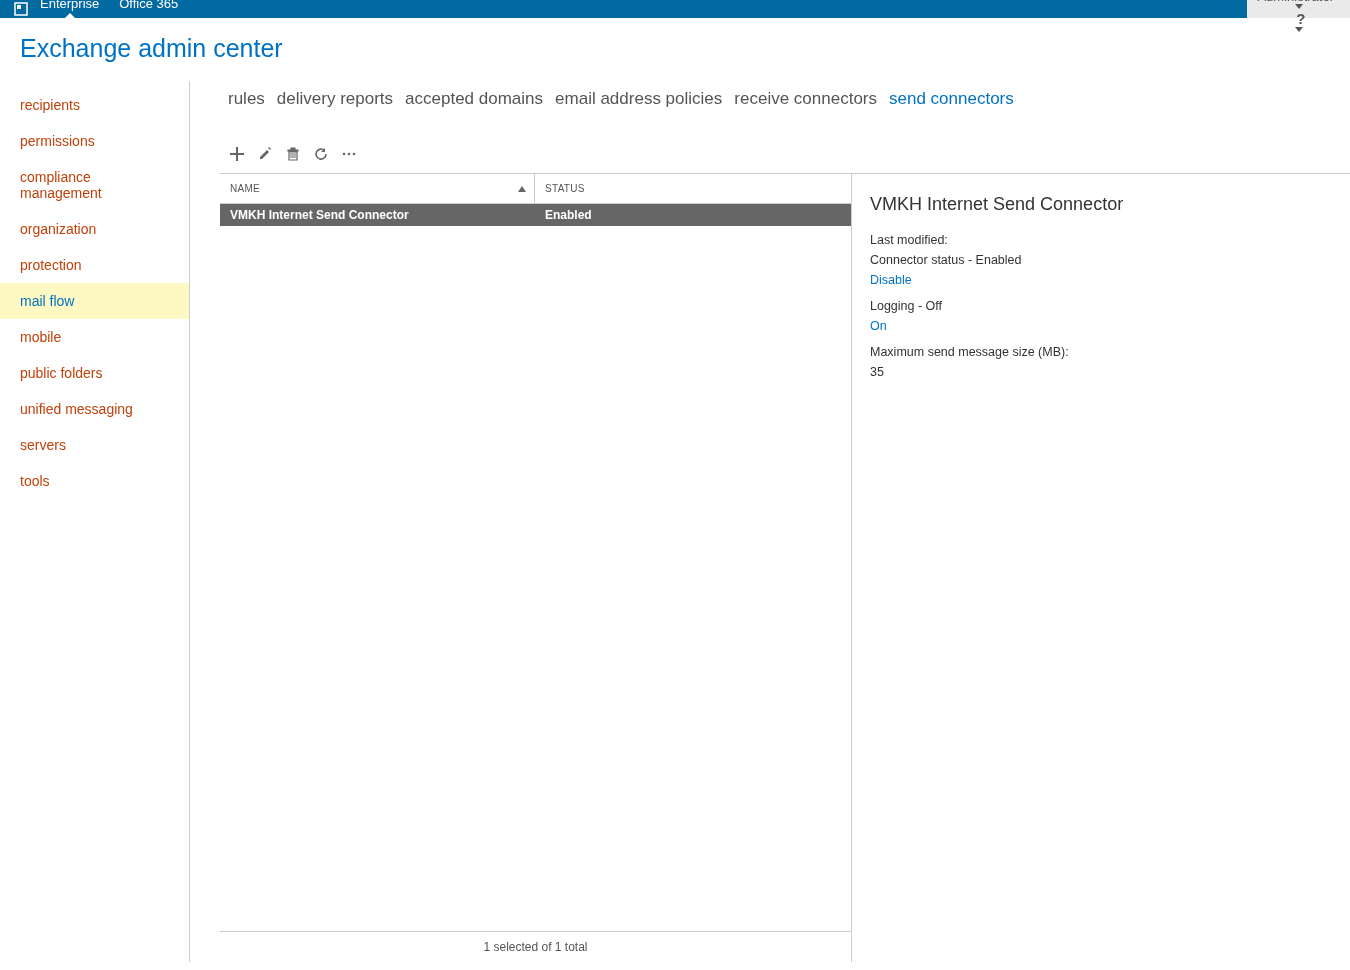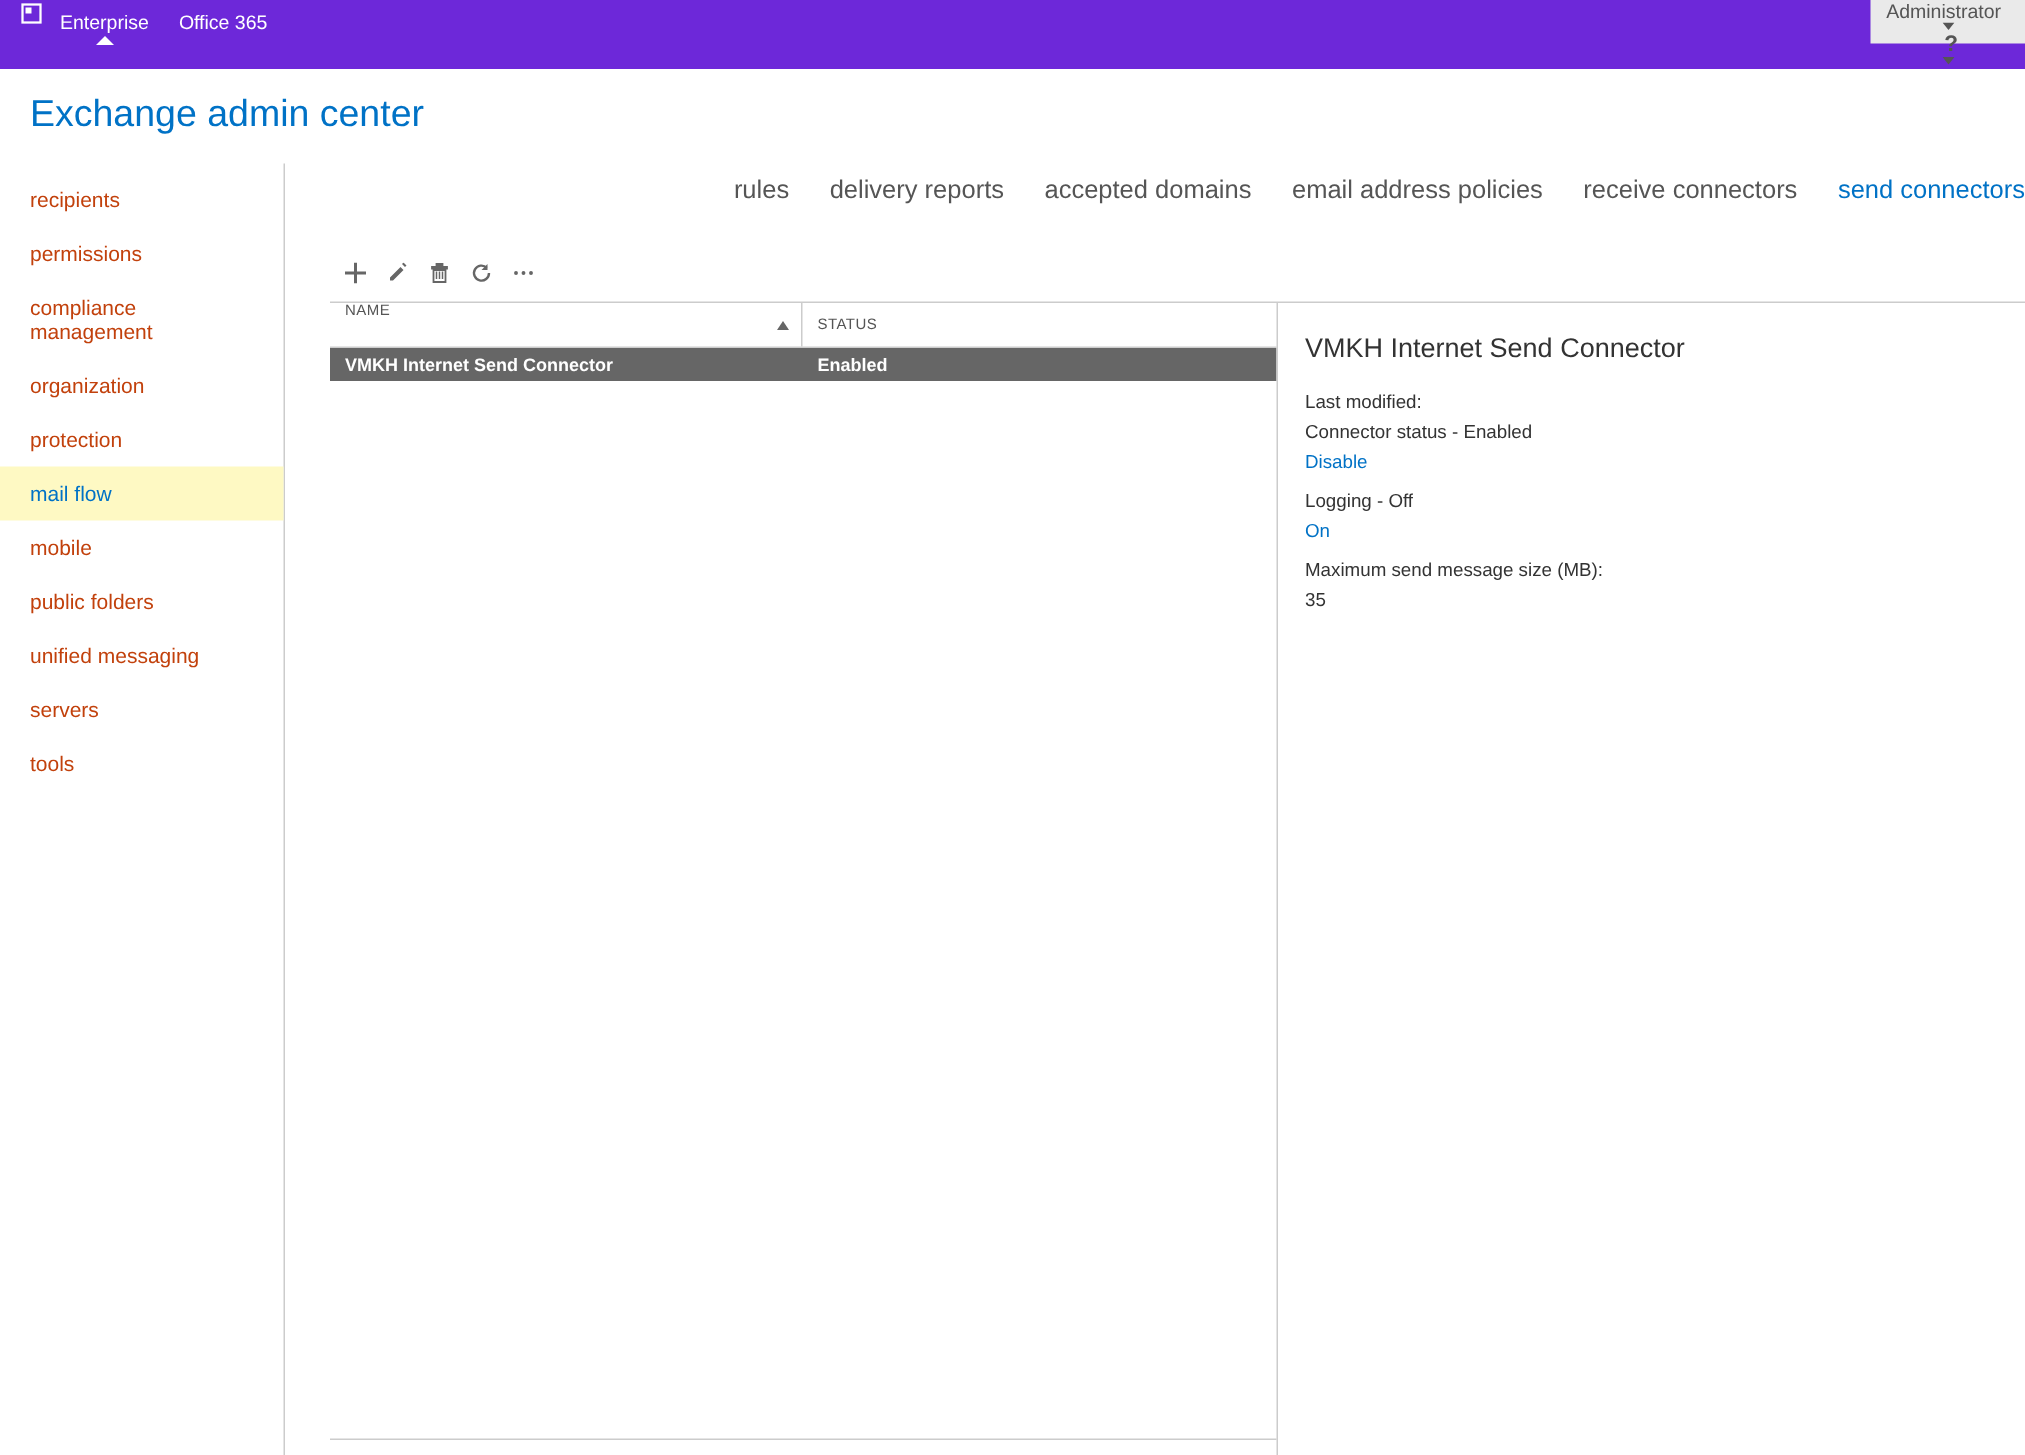--- a/index.html
+++ b/index.html
@@ -7,25 +7,25 @@
     width: 1350px;
     height: 970px;
     font-family: "Segoe UI", Arial, sans-serif;
     font-size: 13px;
     color: #333;
     background: #fff;
     overflow: hidden;
   }
   
   .topbar {
-    height: 46px;
-    background: #6d28d9;
+    height: 18px;
+    background: #0369a1;
     color: #fff;
     display: flex;
-    align-items: flex-start;
+    align-items: flex-end;
     position: relative;
   }
   .topbar .logo {
     width: 18px; height: 18px;
     margin-left: 12px;
     display: flex; align-items: center; justify-content: center;
   }
   .topbar .tab-link {
     color: #fff;
     font-size: 13px;
@@ -89,23 +89,22 @@
   }
   .content {
     flex: 1;
     padding: 0 0 0 30px;
     display: flex;
     flex-direction: column;
   }
   
   .tabs {
     display: flex;
-    gap: 27px;
+    gap: 12px;
     padding: 8px 0 30px 8px;
-    justify-content: flex-end;
   }
   .tabs .tab {
     font-size: 17px;
     font-weight: 300;
     color: #555;
     cursor: pointer;
   }
   .tabs .tab.active { color: #0072c6; }
   
   .toolbar {
@@ -141,20 +140,21 @@
     letter-spacing: 0.3px;
     color: #555;
     align-items: center;
   }
   .list-header .col-name {
     width: 315px;
     padding-left: 10px;
     border-right: 1px solid #ccc;
     height: 100%;
     display: flex;
+    align-items: center;
     position: relative;
   }
   .list-header .col-name .sort {
     position: absolute;
     right: 8px;
     top: 50%;
     transform: translateY(-50%);
   }
   .list-header .col-status {
     flex: 1;

